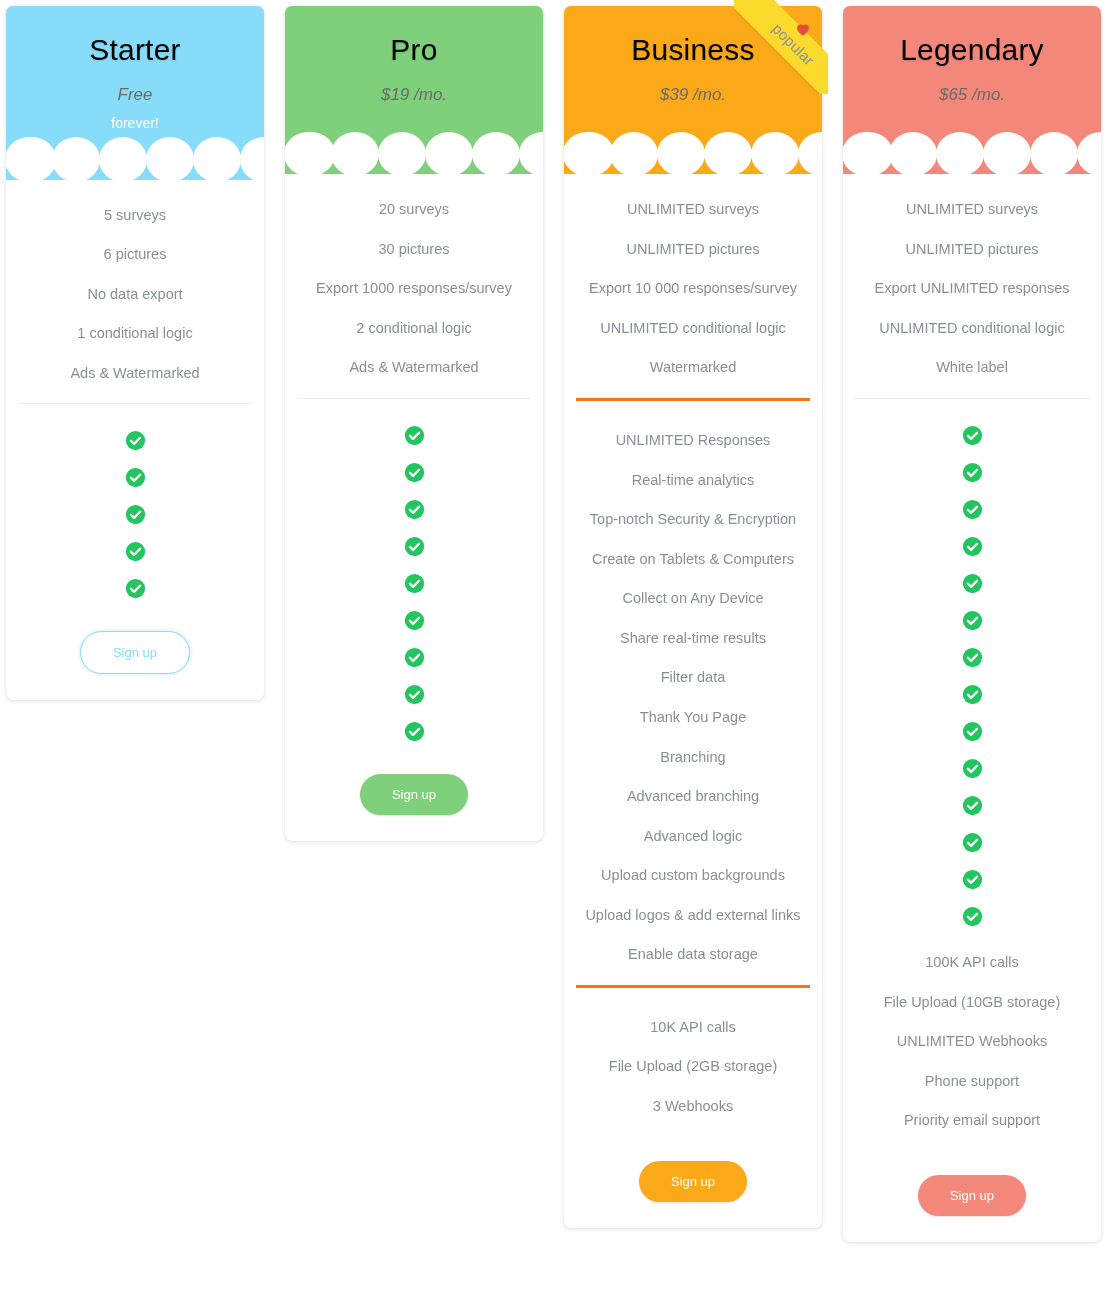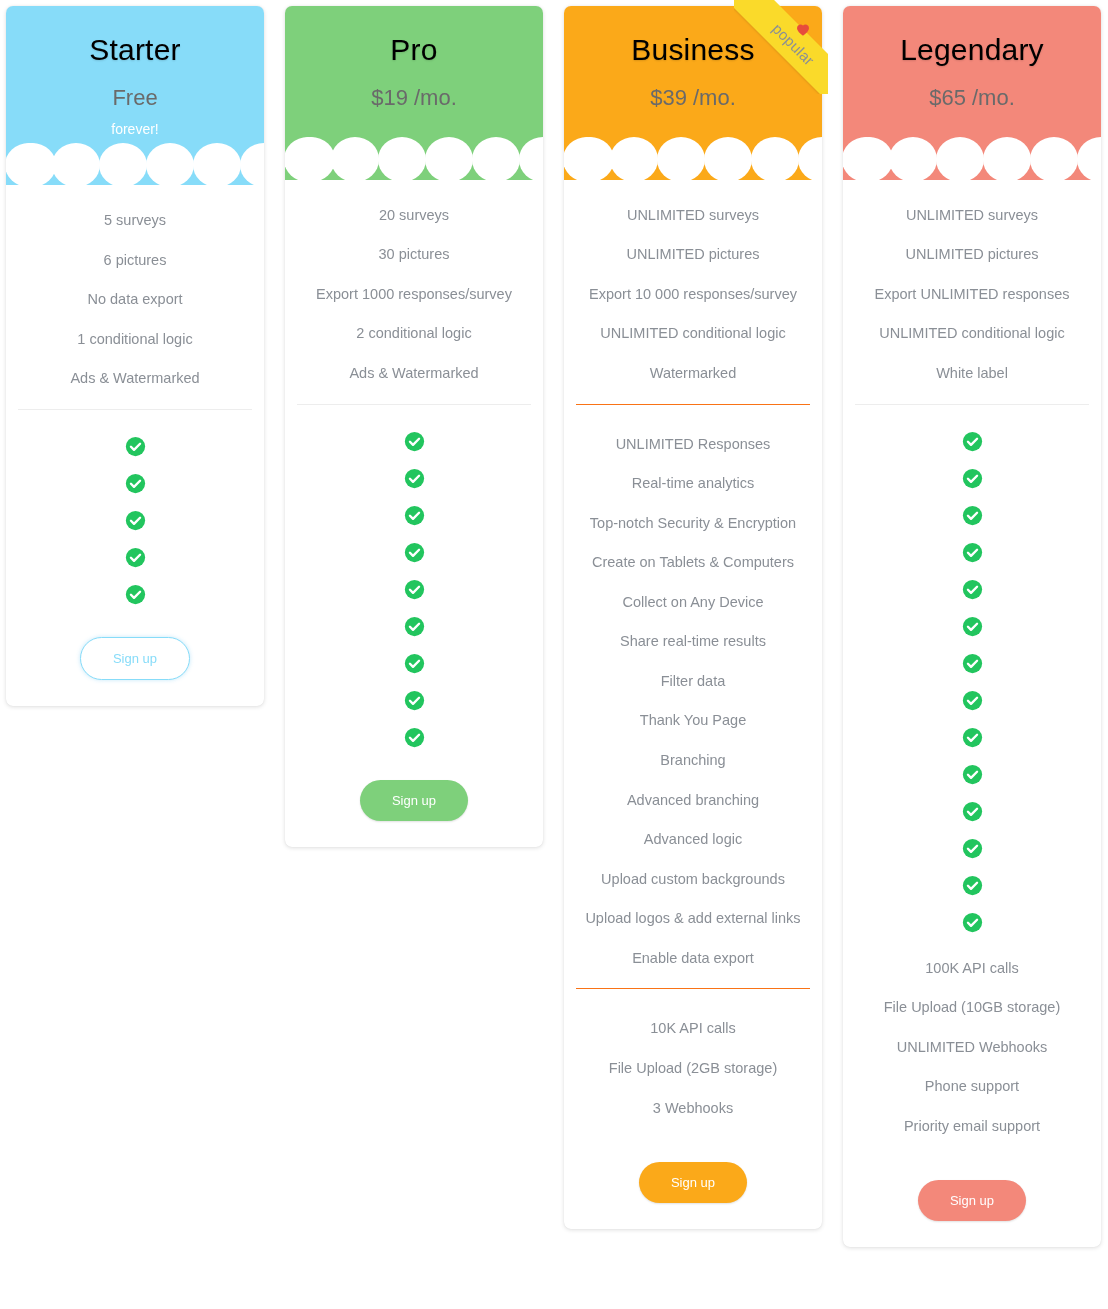--- a/index.html
+++ b/index.html
@@ -43,25 +43,26 @@
     font-size: 30px;
     font-weight: 400;
     color: #000000;
     text-align: center;
     letter-spacing: .2px;
     text-shadow: 0 1px 2px rgba(0,0,0,0.13);
     line-height: 1.05;
   }
   .plan-price {
     margin-top: 20px;
-    font-size: 22px;
+    font-size: 17px;
     font-weight: 400;
     color: #6a6a6a;
     text-align: center;
     line-height: 1.1;
+    font-style: italic;
   }
   .plan-note {
     margin-top: 12px;
     font-size: 14px;
     color: #ffffff;
     text-align: center;
     line-height: 1.1;
   }
 
   
@@ -79,21 +80,21 @@
   }
 
   
   .card-body {
     padding: 8px 12px 26px 12px;
   }
   .feature-block {
     padding: 8px 0 10px 0;
   }
   .feature-block + .feature-block {
-    border-top: 1px solid #f97316;
+    border-top: 3px solid #f97316;
     padding-top: 20px;
   }
   .feature {
     font-size: 14.5px;
     color: #8a8f96;
     text-align: center;
     line-height: 1.35;
     padding: 10px 2px;
   }
 
@@ -334,21 +335,21 @@
           <div class="feature">Create on Tablets &amp; Computers</div>
           <div class="feature">Collect on Any Device</div>
           <div class="feature">Share real-time results</div>
           <div class="feature">Filter data</div>
           <div class="feature">Thank You Page</div>
           <div class="feature">Branching</div>
           <div class="feature">Advanced branching</div>
           <div class="feature">Advanced logic</div>
           <div class="feature">Upload custom backgrounds</div>
           <div class="feature">Upload logos &amp; add external links</div>
-          <div class="feature">Enable data export</div>
+          <div class="feature">Enable data storage</div>
         </div>
         <div class="feature-block">
           <div class="feature">10K API calls</div>
           <div class="feature">File Upload (2GB storage)</div>
           <div class="feature">3 Webhooks</div>
         </div>
         <div class="btn-wrap">
           <button class="signup-btn" style="background:#fba919;color:#ffffff;">Sign up</button>
         </div>
       </div>

